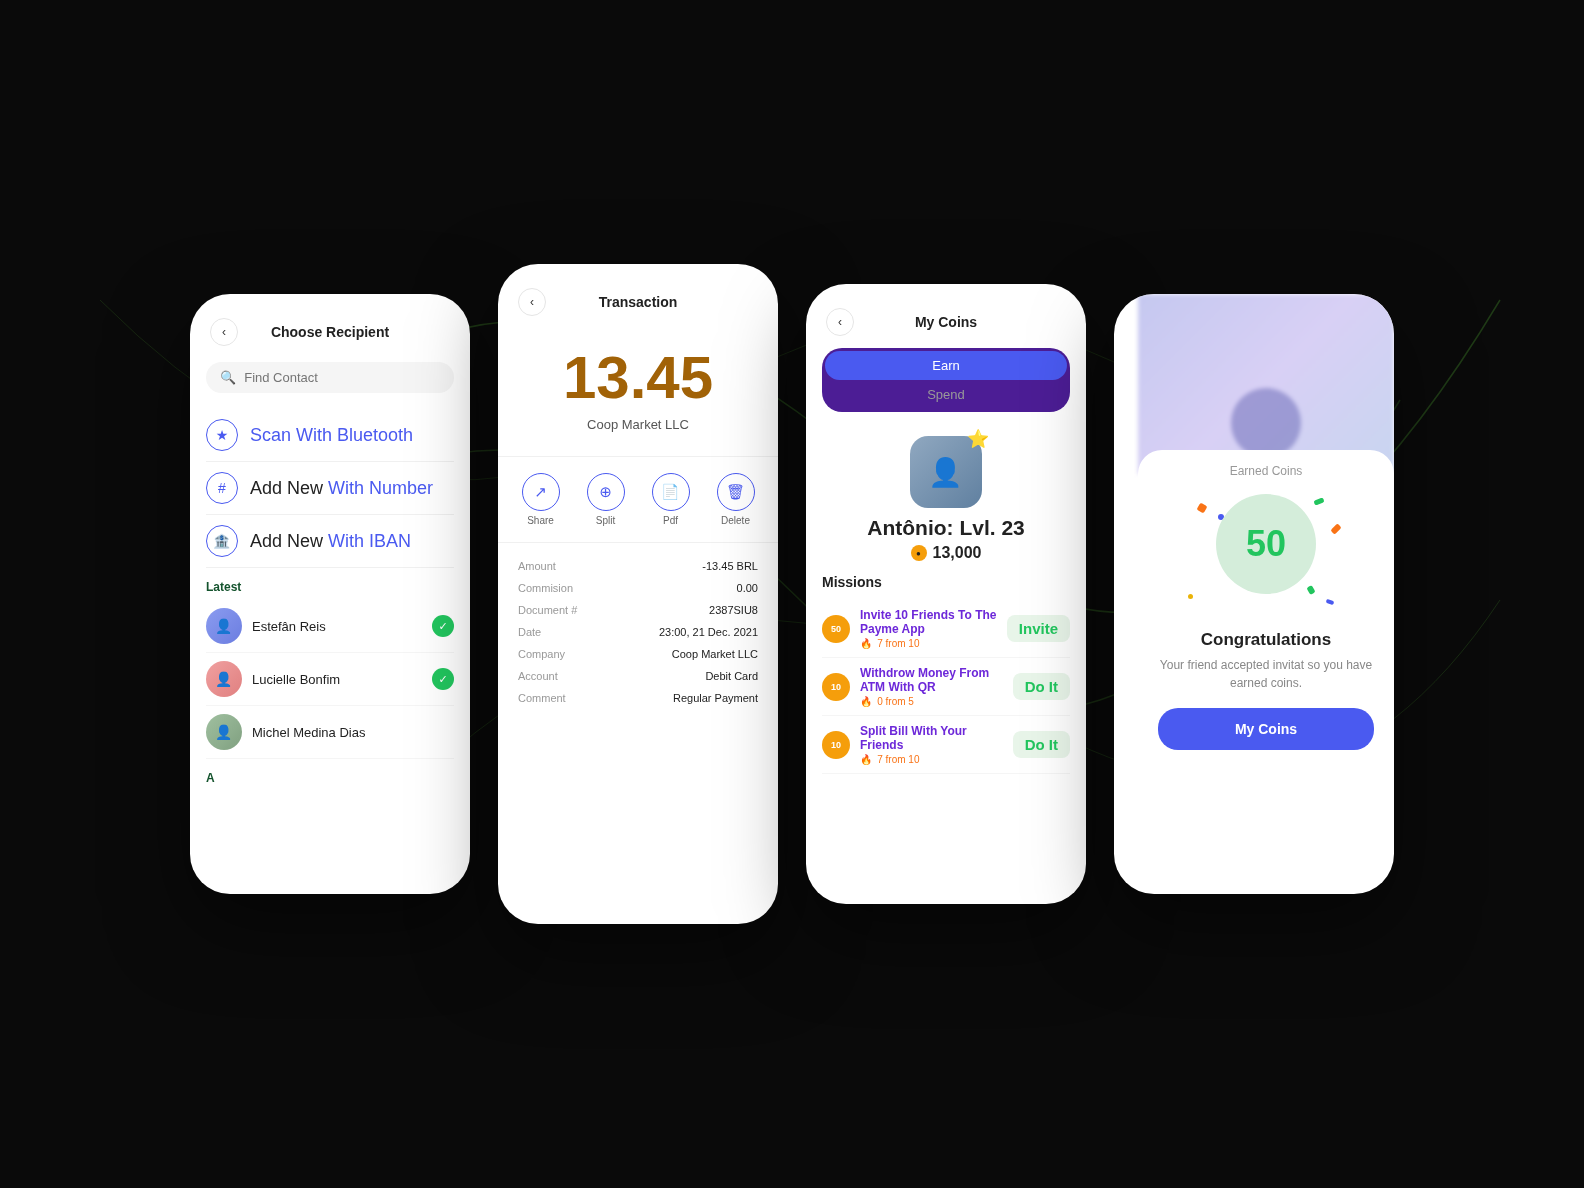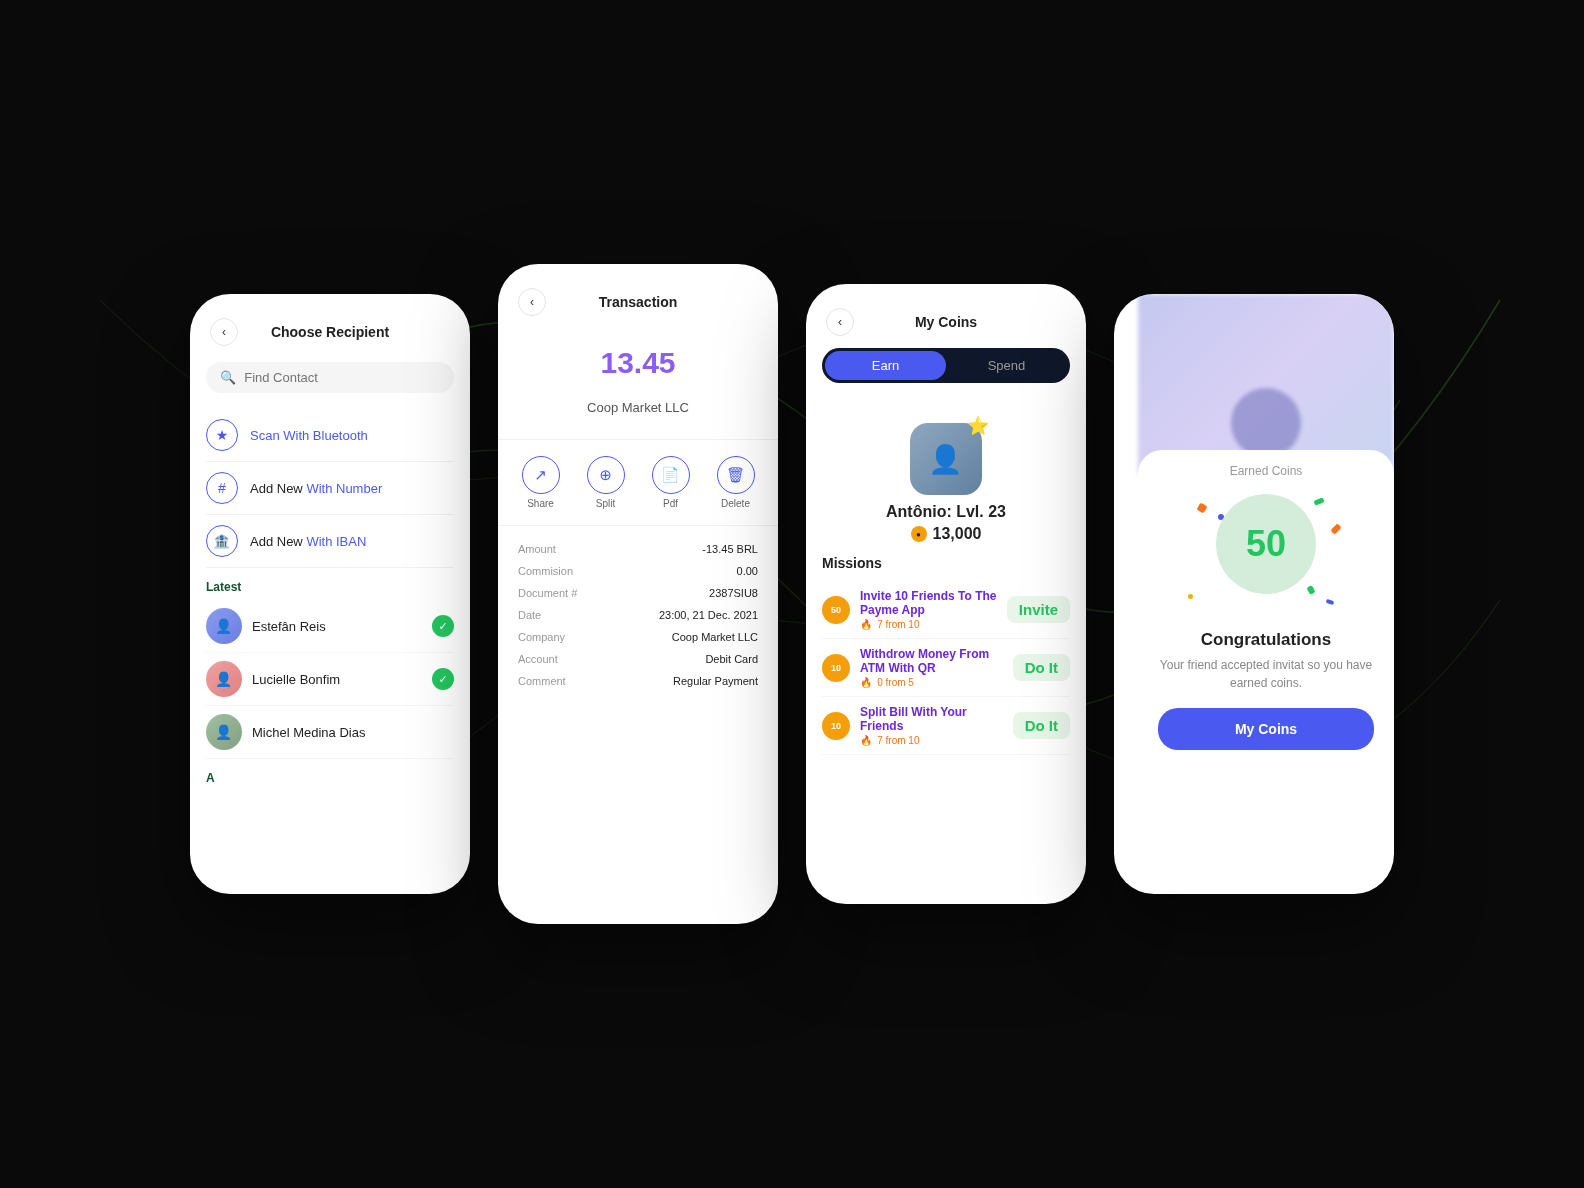--- a/index.html
+++ b/index.html
@@ -106,21 +106,21 @@
     }
     .option-icon {
       width: 32px; height: 32px;
       border-radius: 50%;
       border: 1.5px solid #4a5af0;
       display: flex; align-items: center; justify-content: center;
       font-size: 14px;
       color: #4a5af0;
     }
     .option-text {
-      font-size: 13px;
+      font-size: 18px;
       color: #222;
     }
     .option-text span {
       color: #4a5af0;
       font-weight: 500;
     }
 
     .section-label {
       font-size: 12px;
       font-weight: 600;
@@ -203,25 +203,25 @@
       color: #222;
       margin-right: 28px;
     }
 
     .amount-section {
       text-align: center;
       padding: 20px 0 24px;
       border-bottom: 1px solid #f0f0f0;
     }
     .amount-value {
-      font-size: 30px;
+      font-size: 60px;
       font-weight: 700;
-      color: #8b5cf6;
+      color: #a16207;
       line-height: 1;
-      margin-bottom: 22px;
+      margin-bottom: 9px;
     }
     .amount-merchant {
       font-size: 13px;
       color: #555;
     }
 
     .action-buttons {
       display: flex;
       justify-content: space-around;
       padding: 16px 10px;
@@ -300,24 +300,25 @@
       flex: 1;
       text-align: center;
       font-size: 14px;
       font-weight: 600;
       color: #222;
       margin-right: 28px;
     }
 
     .tab-row {
       display: flex;
-      margin: 0 16px 32px;
-      background: #0f172a;
+      margin: 0 16px 16px;
+      background: #4c1d95;
       border-radius: 20px;
       padding: 3px;
+      flex-direction: column;
     }
     .tab-item {
       flex: 1;
       text-align: center;
       padding: 7px;
       border-radius: 18px;
       font-size: 13px;
       font-weight: 500;
       cursor: pointer;
       color: #999;
@@ -343,21 +344,21 @@
       display: flex; align-items: center; justify-content: center;
       font-size: 28px;
       overflow: hidden;
     }
     .star-badge {
       position: absolute;
       top: -8px; right: -8px;
       font-size: 18px;
     }
     .user-name {
-      font-size: 16px;
+      font-size: 21px;
       font-weight: 700;
       color: #222;
       margin-bottom: 4px;
     }
     .user-coins {
       display: flex;
       align-items: center;
       justify-content: center;
       gap: 6px;
       font-size: 16px;

